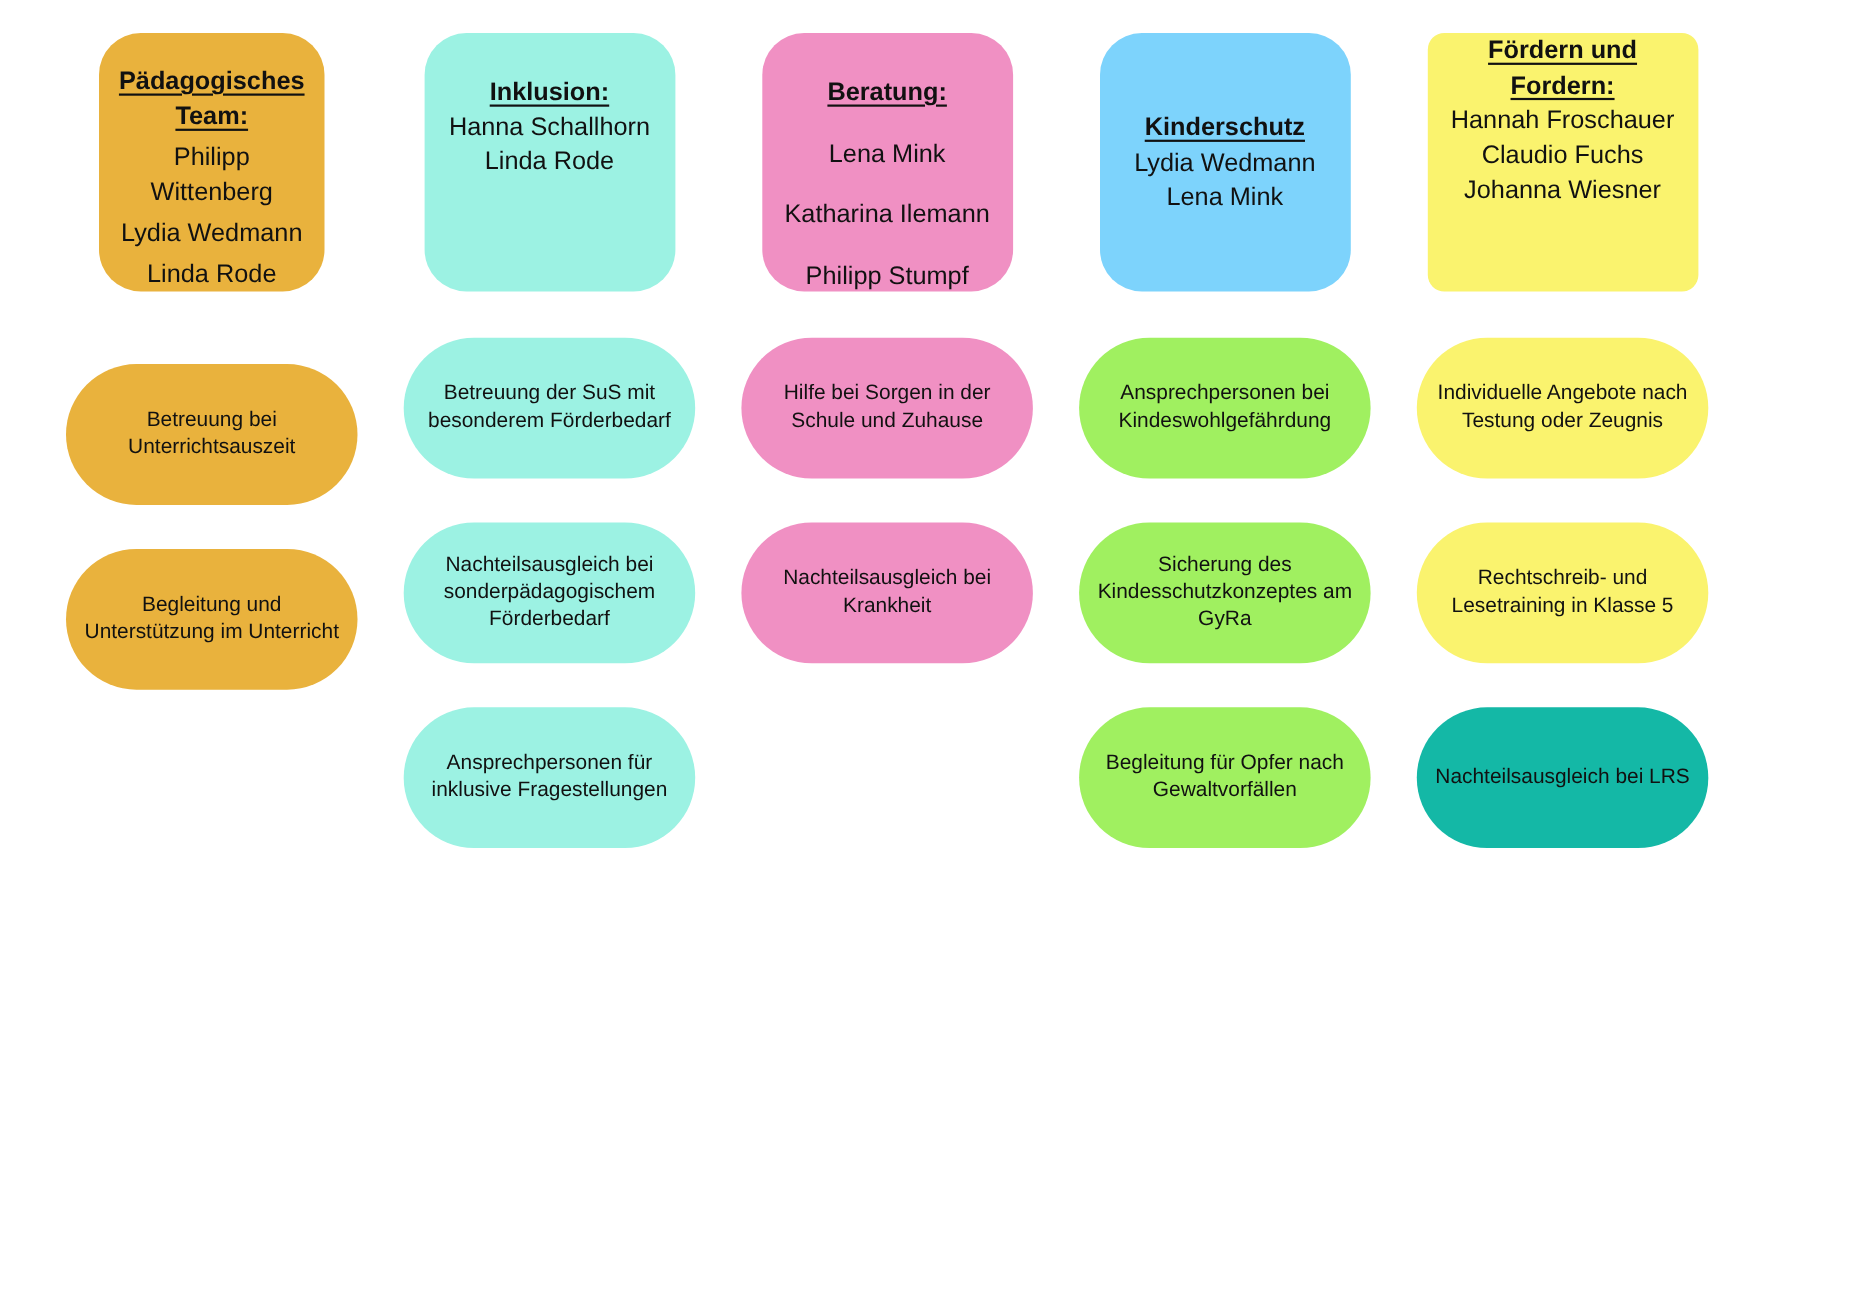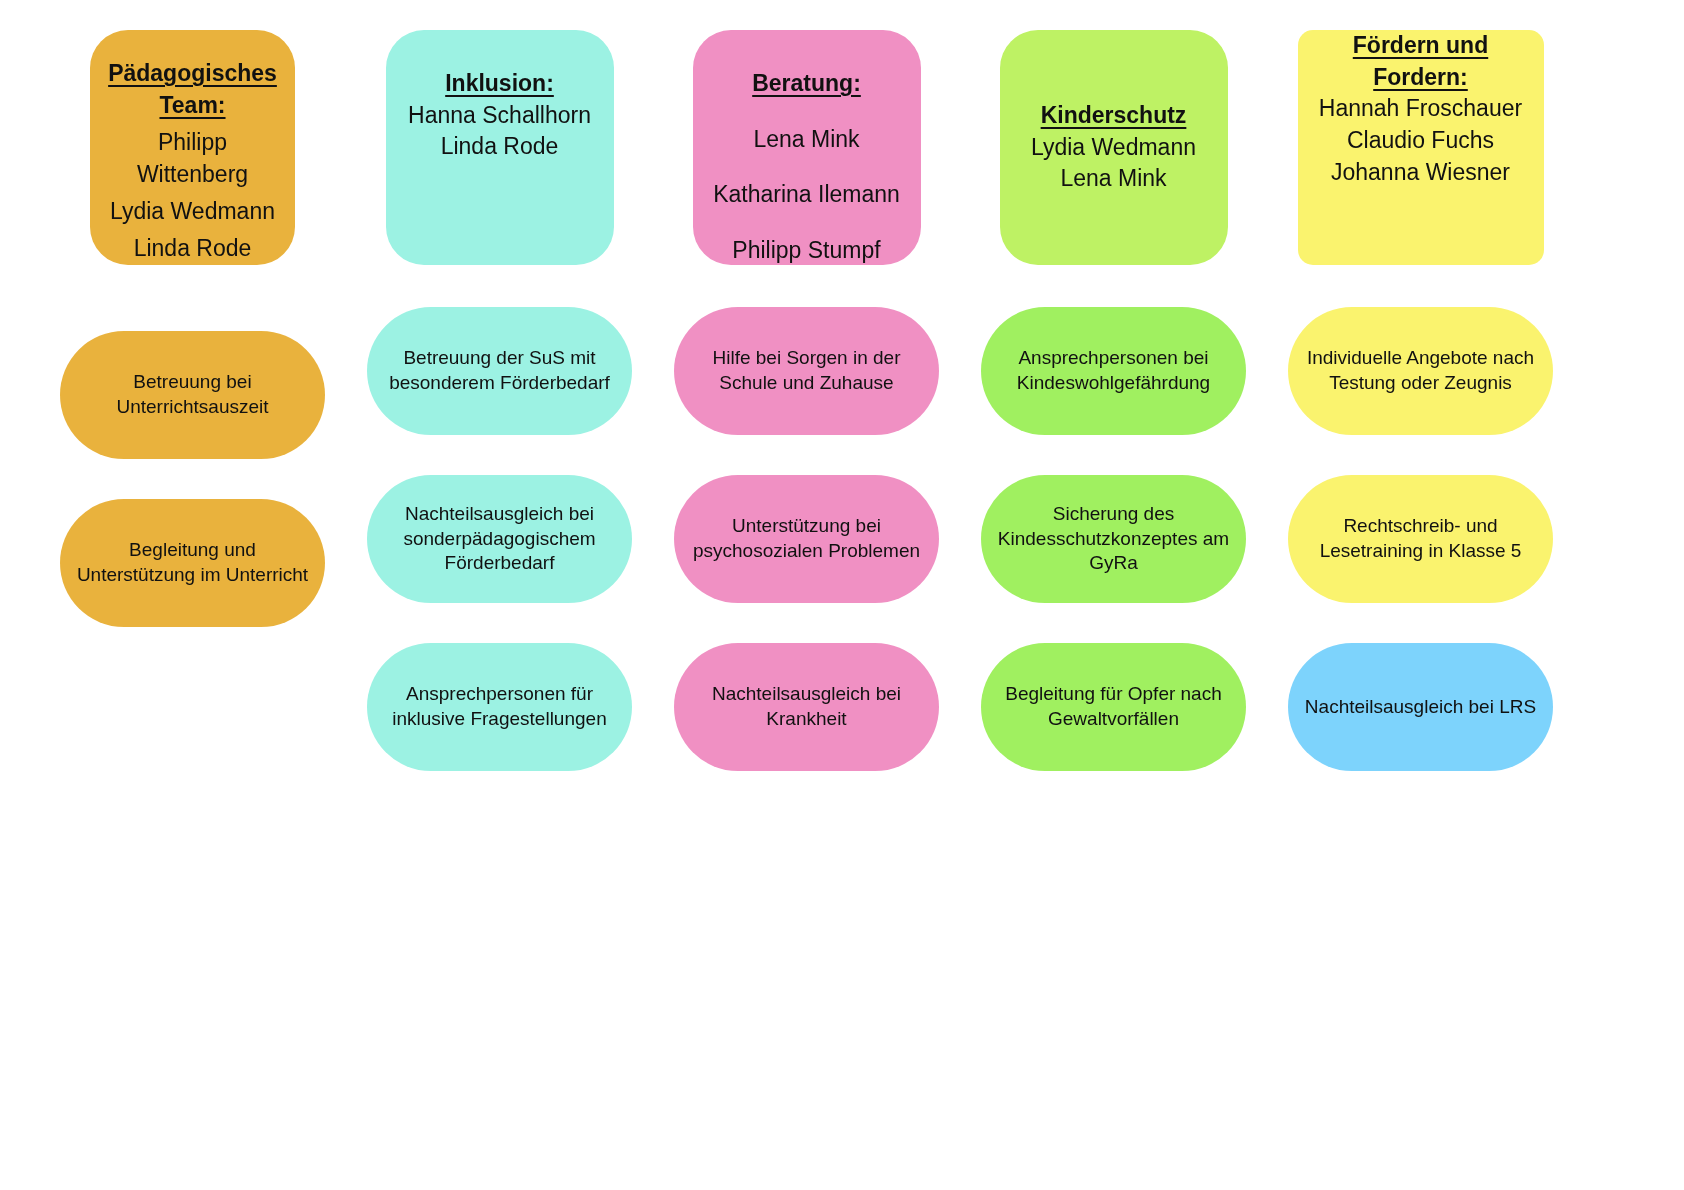--- a/index.html
+++ b/index.html
@@ -108,41 +108,40 @@
     </div>
 
     <div class="col">
       <div class="header" style="background-color: rgb(240, 144, 195);">
         <div class="header-title">Beratung:</div>
         <div class="member">Lena Mink</div>
         <div class="member">Katharina Ilemann</div>
         <div class="member">Philipp Stumpf</div>
       </div>
       <div class="pill" style="background-color: rgb(240, 144, 195);">Hilfe bei Sorgen in der Schule und Zuhause</div>
-      <div class="pill" style="background-color: rgb(240, 144, 195);">Unterstützung bei psychosozialen Problemen</div>
       <div class="pill" style="background-color: rgb(240, 144, 195);">Nachteilsausgleich bei Krankheit</div>
     </div>
 
     <div class="col">
-      <div class="header" style="background-color: #bef264;">
+      <div class="header" style="background-color: #7dd3fc;">
         <div class="header-title">Kinderschutz</div>
         <div class="member">Lydia Wedmann</div>
         <div class="member">Lena Mink</div>
       </div>
       <div class="pill" style="background-color: rgb(160, 240, 96);">Ansprechpersonen bei Kindeswohlgefährdung</div>
       <div class="pill" style="background-color: rgb(160, 240, 96);">Sicherung des Kindesschutzkonzeptes am GyRa</div>
       <div class="pill" style="background-color: rgb(160, 240, 96);">Begleitung für Opfer nach Gewaltvorfällen</div>
     </div>
 
     <div class="col">
       <div class="header" style="background-color: rgb(250, 243, 110);">
         <div class="header-title">Fördern und Fordern:</div>
         <div class="member">Hannah Froschauer</div>
         <div class="member">Claudio Fuchs</div>
         <div class="member">Johanna Wiesner</div>
       </div>
       <div class="pill" style="background-color: rgb(250, 243, 110);">Individuelle Angebote nach Testung oder Zeugnis</div>
       <div class="pill" style="background-color: rgb(250, 243, 110);">Rechtschreib- und Lesetraining in Klasse 5</div>
-      <div class="pill" style="background-color: #7dd3fc;">Nachteilsausgleich bei LRS</div>
+      <div class="pill" style="background-color: #14b8a6;">Nachteilsausgleich bei LRS</div>
     </div>
 
   </div>
 </div>
 
 </body></html>

